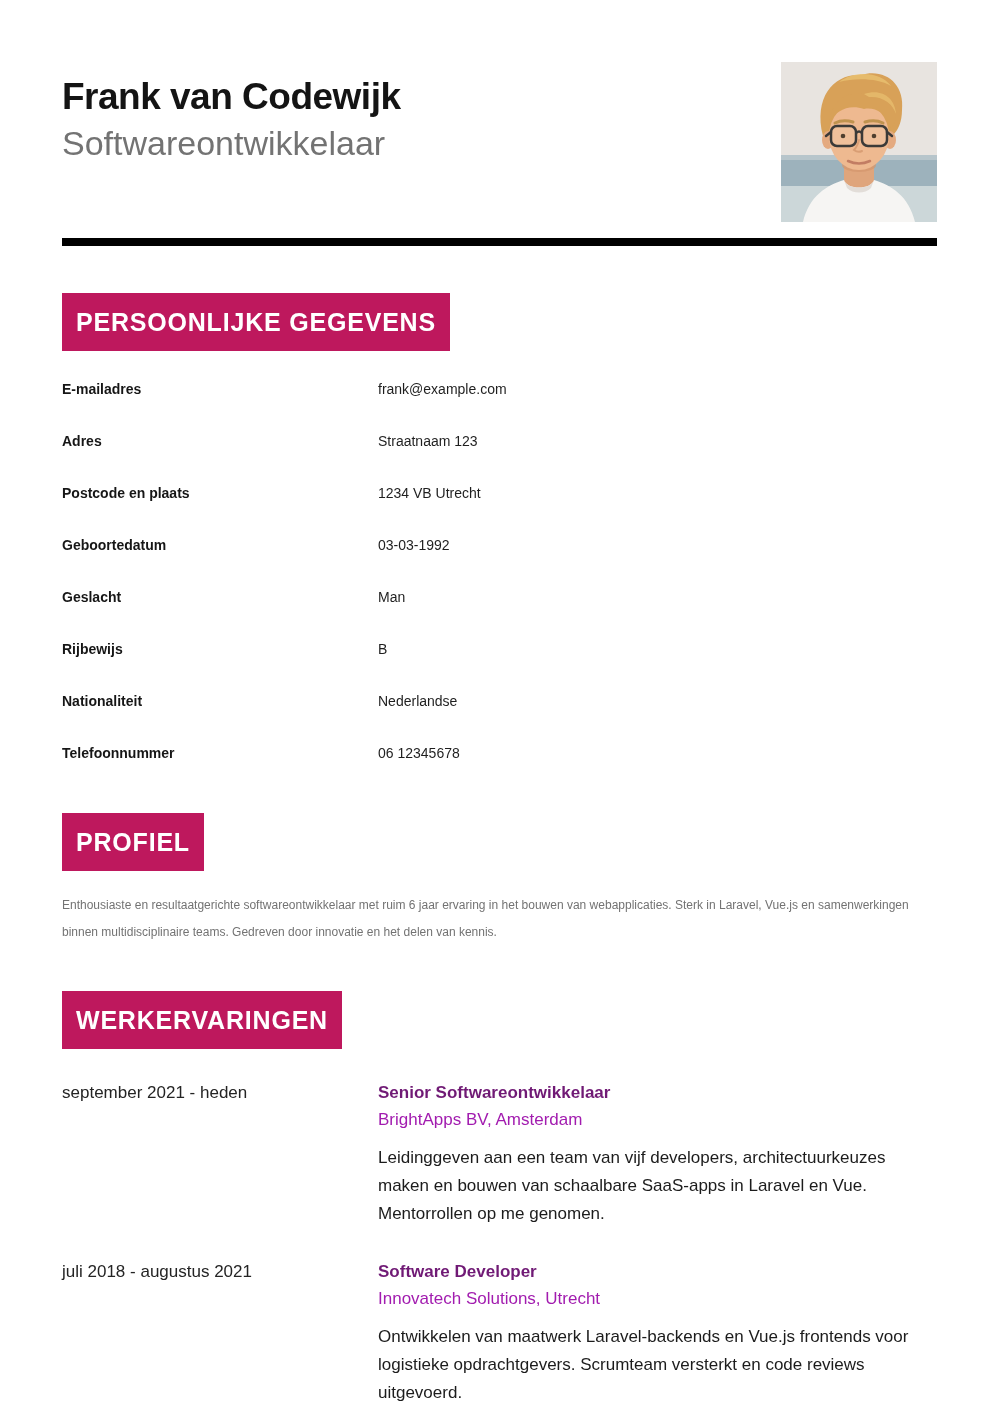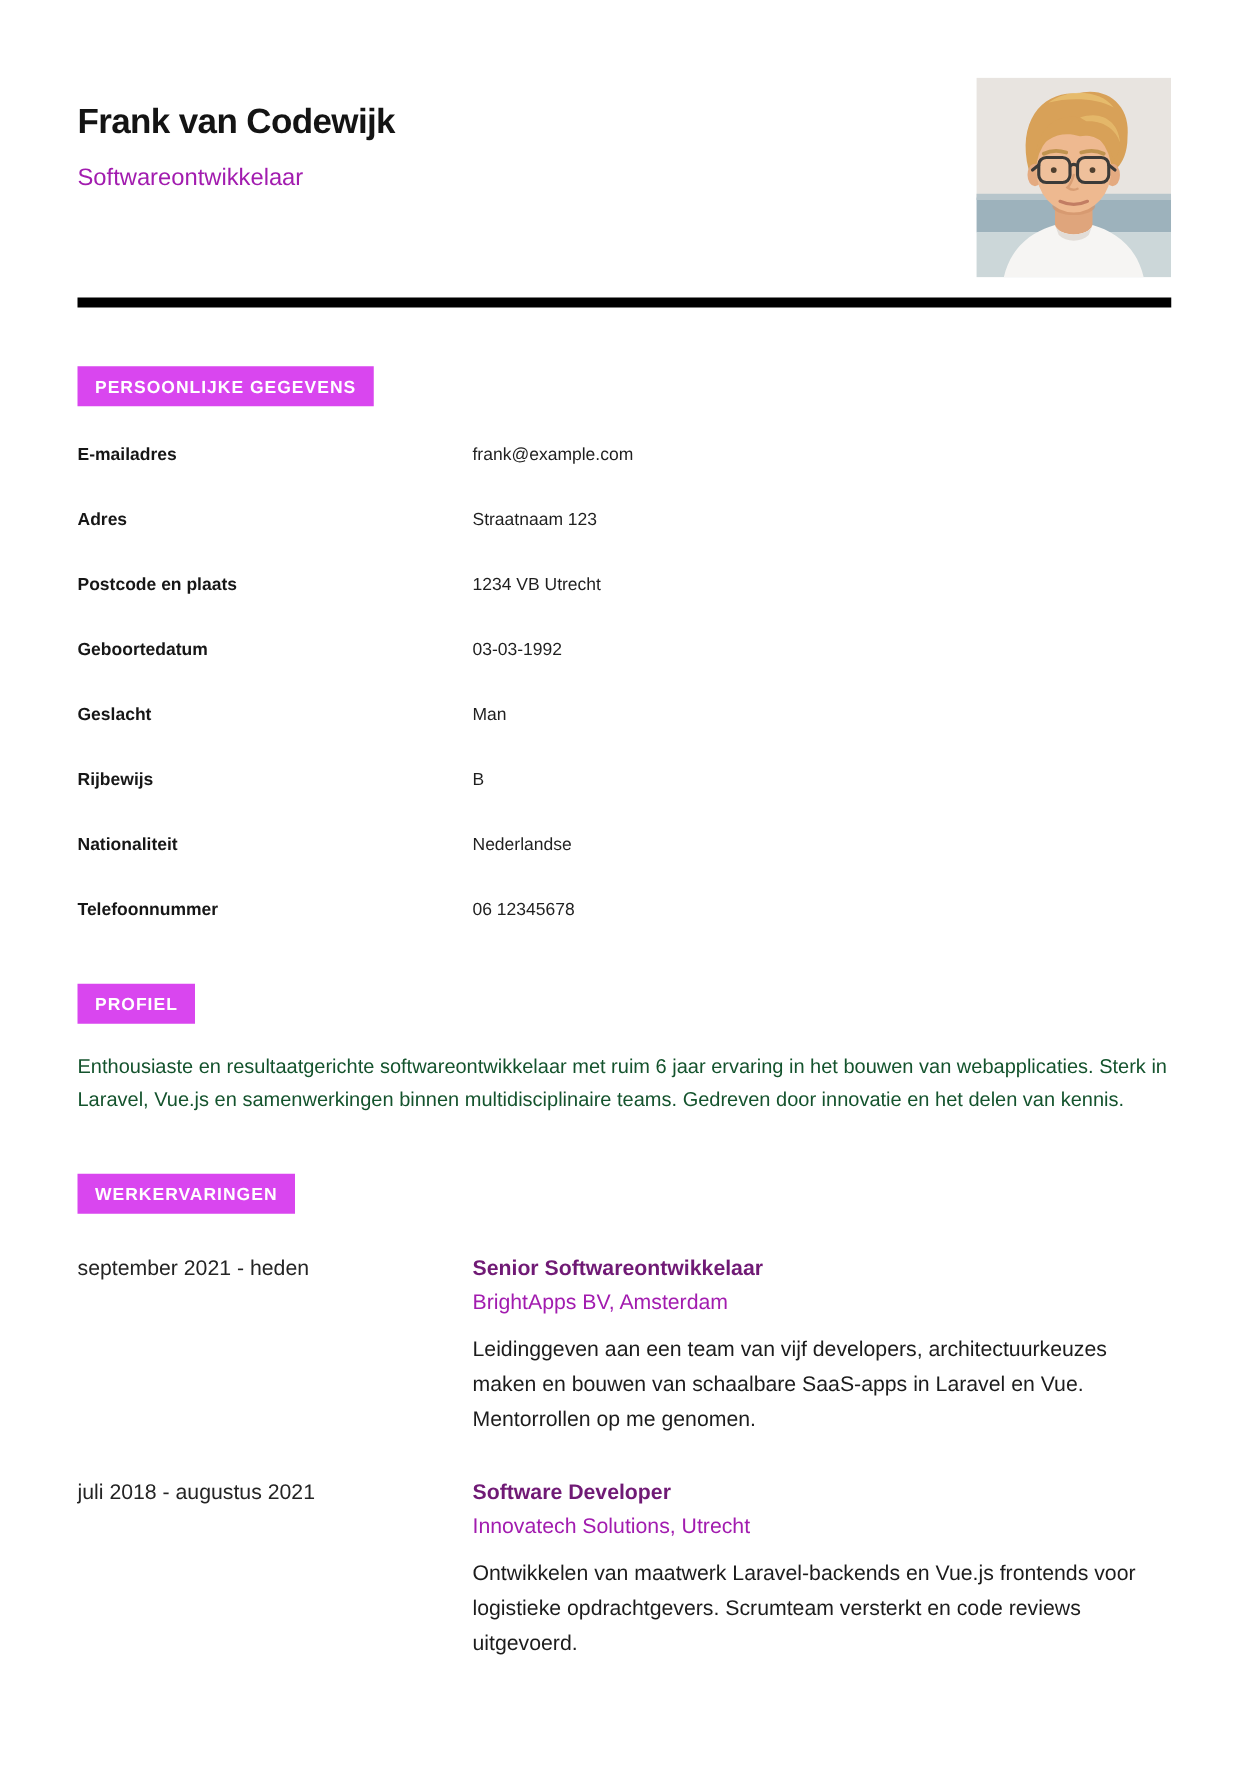--- a/index.html
+++ b/index.html
@@ -11,46 +11,46 @@
     color: #1c1c1c;
     overflow: hidden;
   }
   .page {
     width: 1000px; height: 1414px;
     padding: 62px 63px 40px 62px;
   }
   
   .header { display: flex; justify-content: space-between; align-items: flex-start; }
   .name {
-    font-size: 28px; font-weight: 700; color: #141414;
+    font-size: 37px; font-weight: 700; color: #141414;
     margin: 12px 0 0 0; letter-spacing: -0.5px; line-height: 45px;
   }
-  .subtitle { font-size: 19px; color: #a21caf; margin-top: 9px; line-height: 30px; }
+  .subtitle { font-size: 34px; color: #737373; margin-top: 9px; line-height: 30px; }
   .photo { width: 156px; height: 160px; flex: none; overflow: hidden; }
   .photo svg { display: block; }
   .divider { height: 8px; background: #000000; margin-top: 16px; }
 
   
   .section-title {
-    display: inline-block; background: #d946ef; color: #ffffff;
-    font-size: 14px; font-weight: 700; letter-spacing: 0.8px;
-    line-height: 20px; padding: 6px 14px;
+    display: inline-block; background: #be185d; color: #ffffff;
+    font-size: 25px; font-weight: 700; letter-spacing: 0.8px;
+    line-height: 20px; padding: 19px 14px;
   }
 
   
   .personal { margin-top: 47px; }
   .rows { margin-top: 27px; }
   .row { display: flex; font-size: 14px; line-height: 23px; margin-bottom: 29px; }
   .row .label { width: 316px; flex: none; font-weight: 700; color: #161616; }
   .row .value { color: #1f1f1f; }
 
   
   .profile { margin-top: 48px; }
   .profile-text {
-    font-size: 16px; line-height: 27px; margin: 21px 0 0 0; color: #14532d;
+    font-size: 12px; line-height: 27px; margin: 21px 0 0 0; color: #737373;
   }
 
   
   .experience { margin-top: 45px; }
   .job { display: flex; font-size: 17px; margin-top: 32px; }
   .job-period { width: 316px; flex: none; line-height: 24px; color: #242424; }
   .job-main { flex: 1; min-width: 0; }
   .job-role { font-weight: 700; line-height: 24px; color: #701a75; }
   .job-company { color: #a21caf; margin-top: 3px; line-height: 24px; }
   .job-desc { margin: 12px 0 0 0; line-height: 28px; color: #1c1c1c; }

